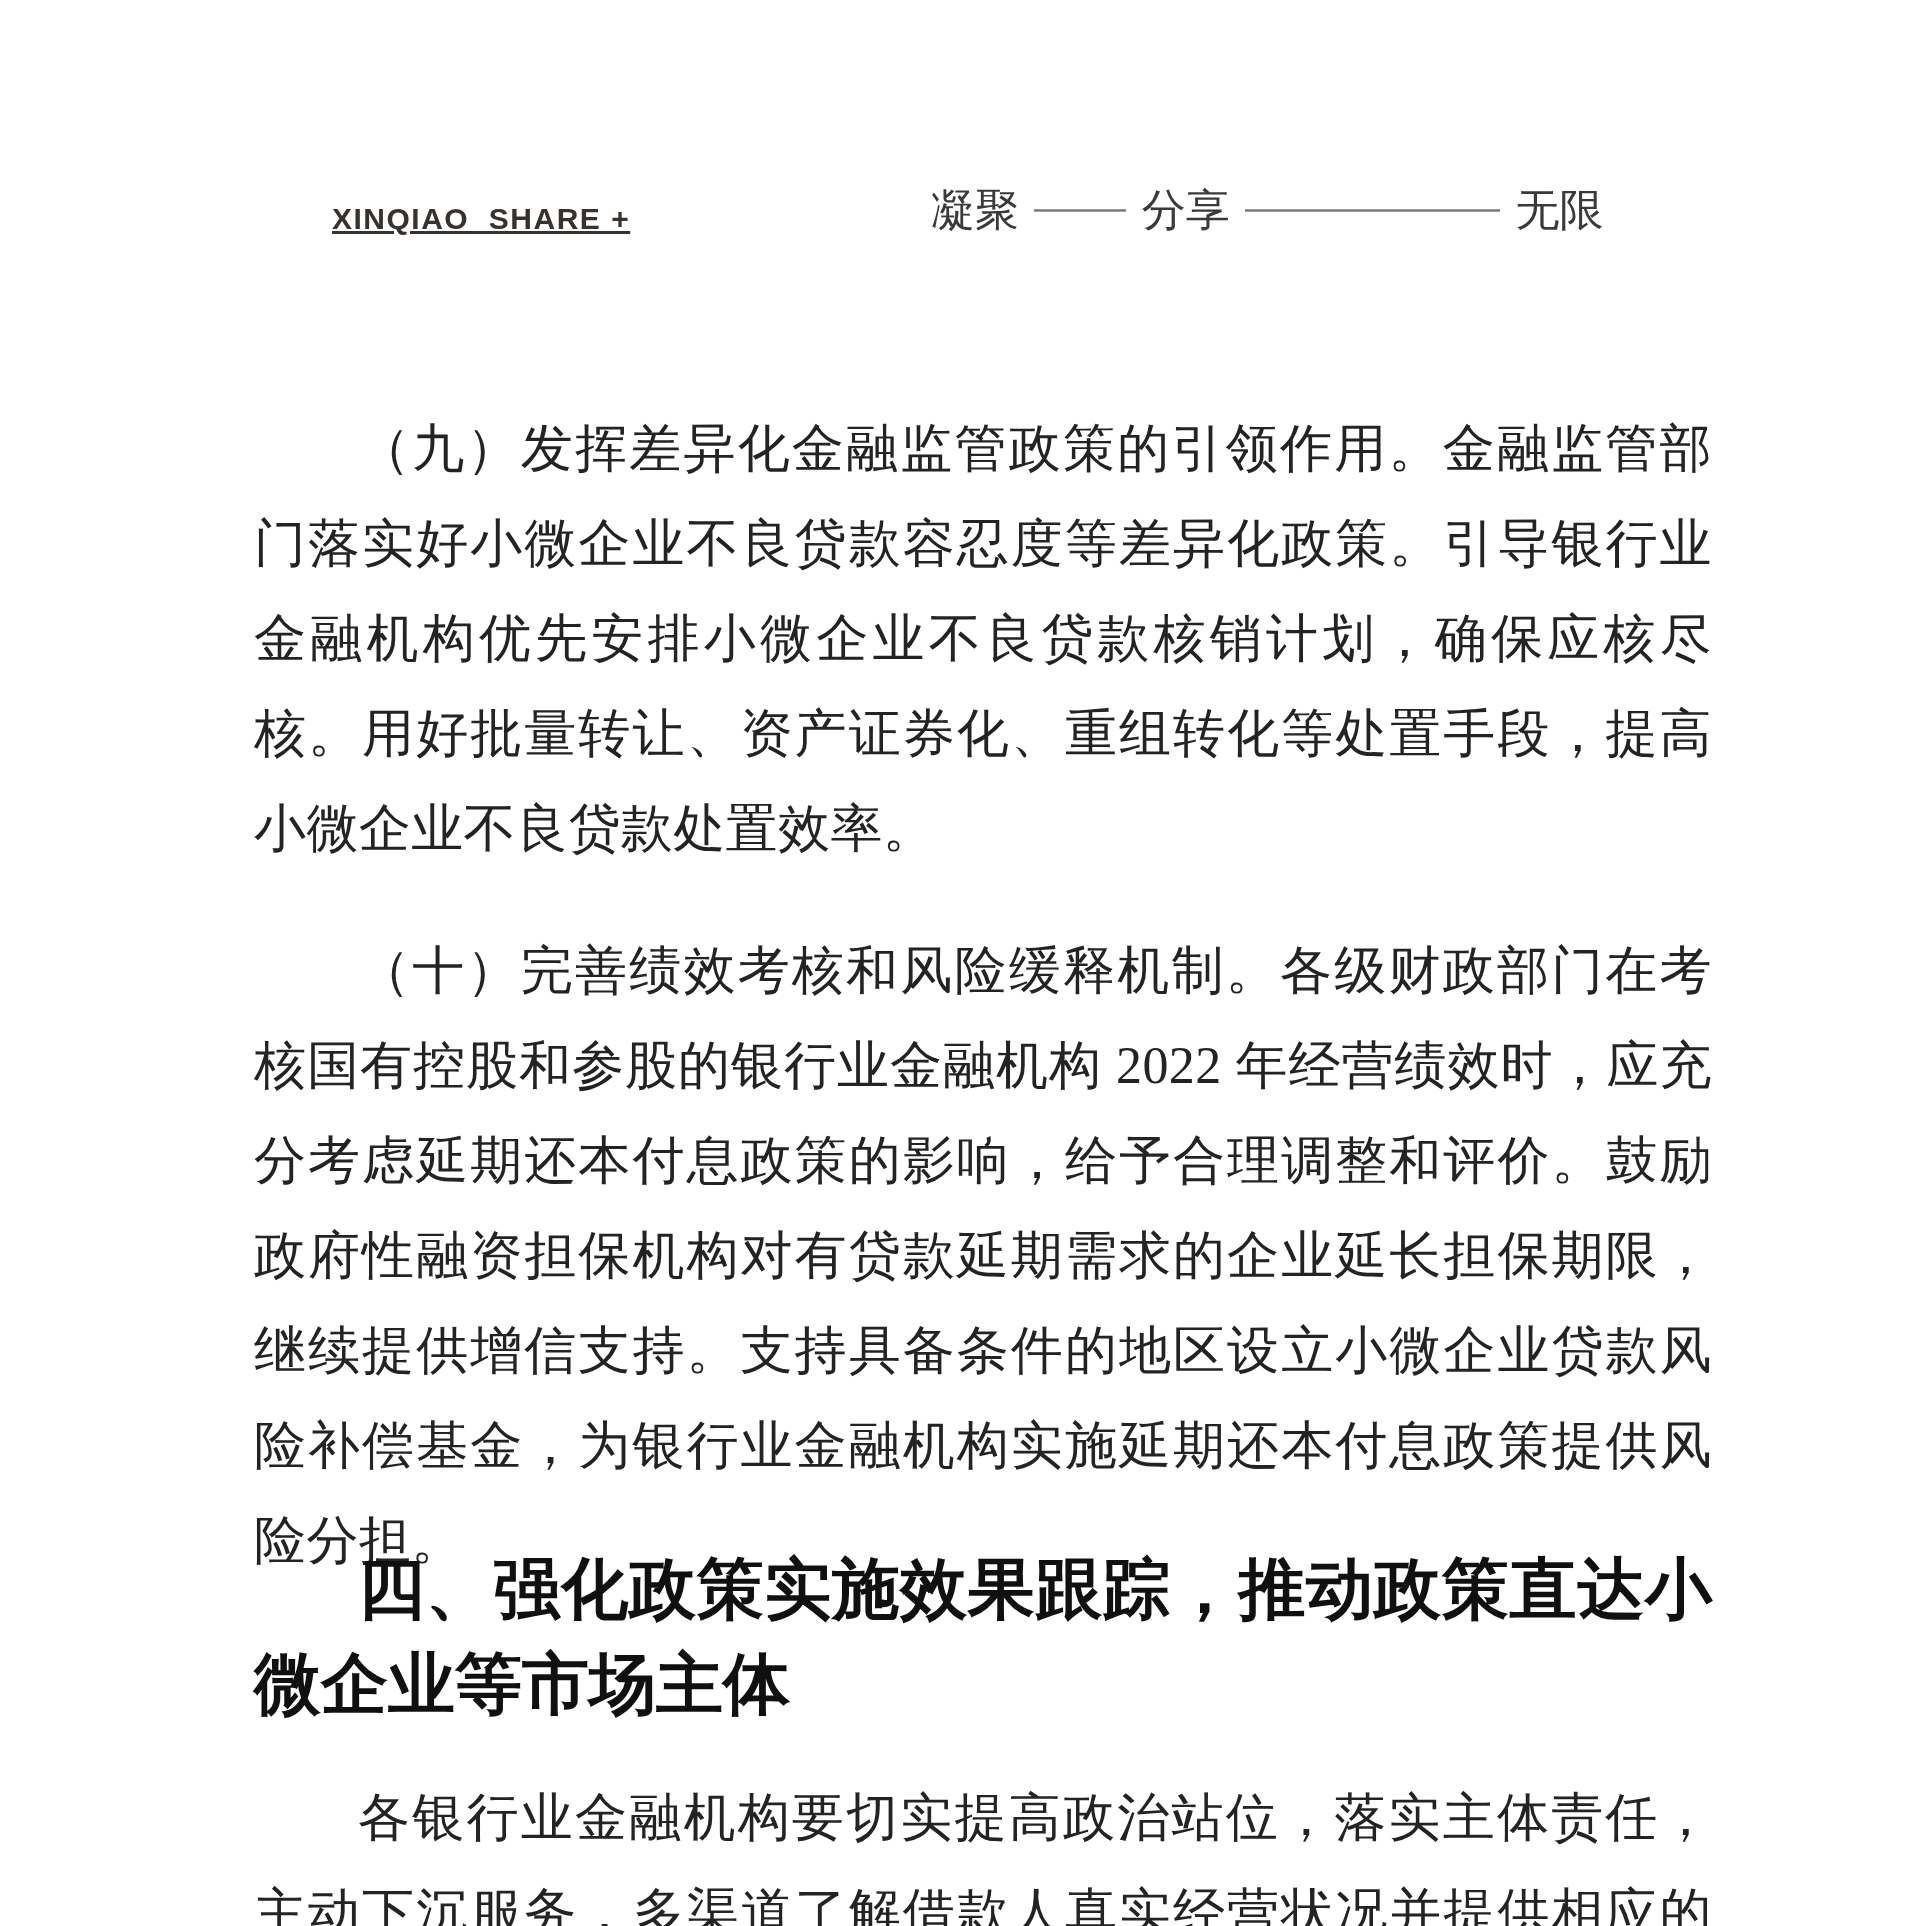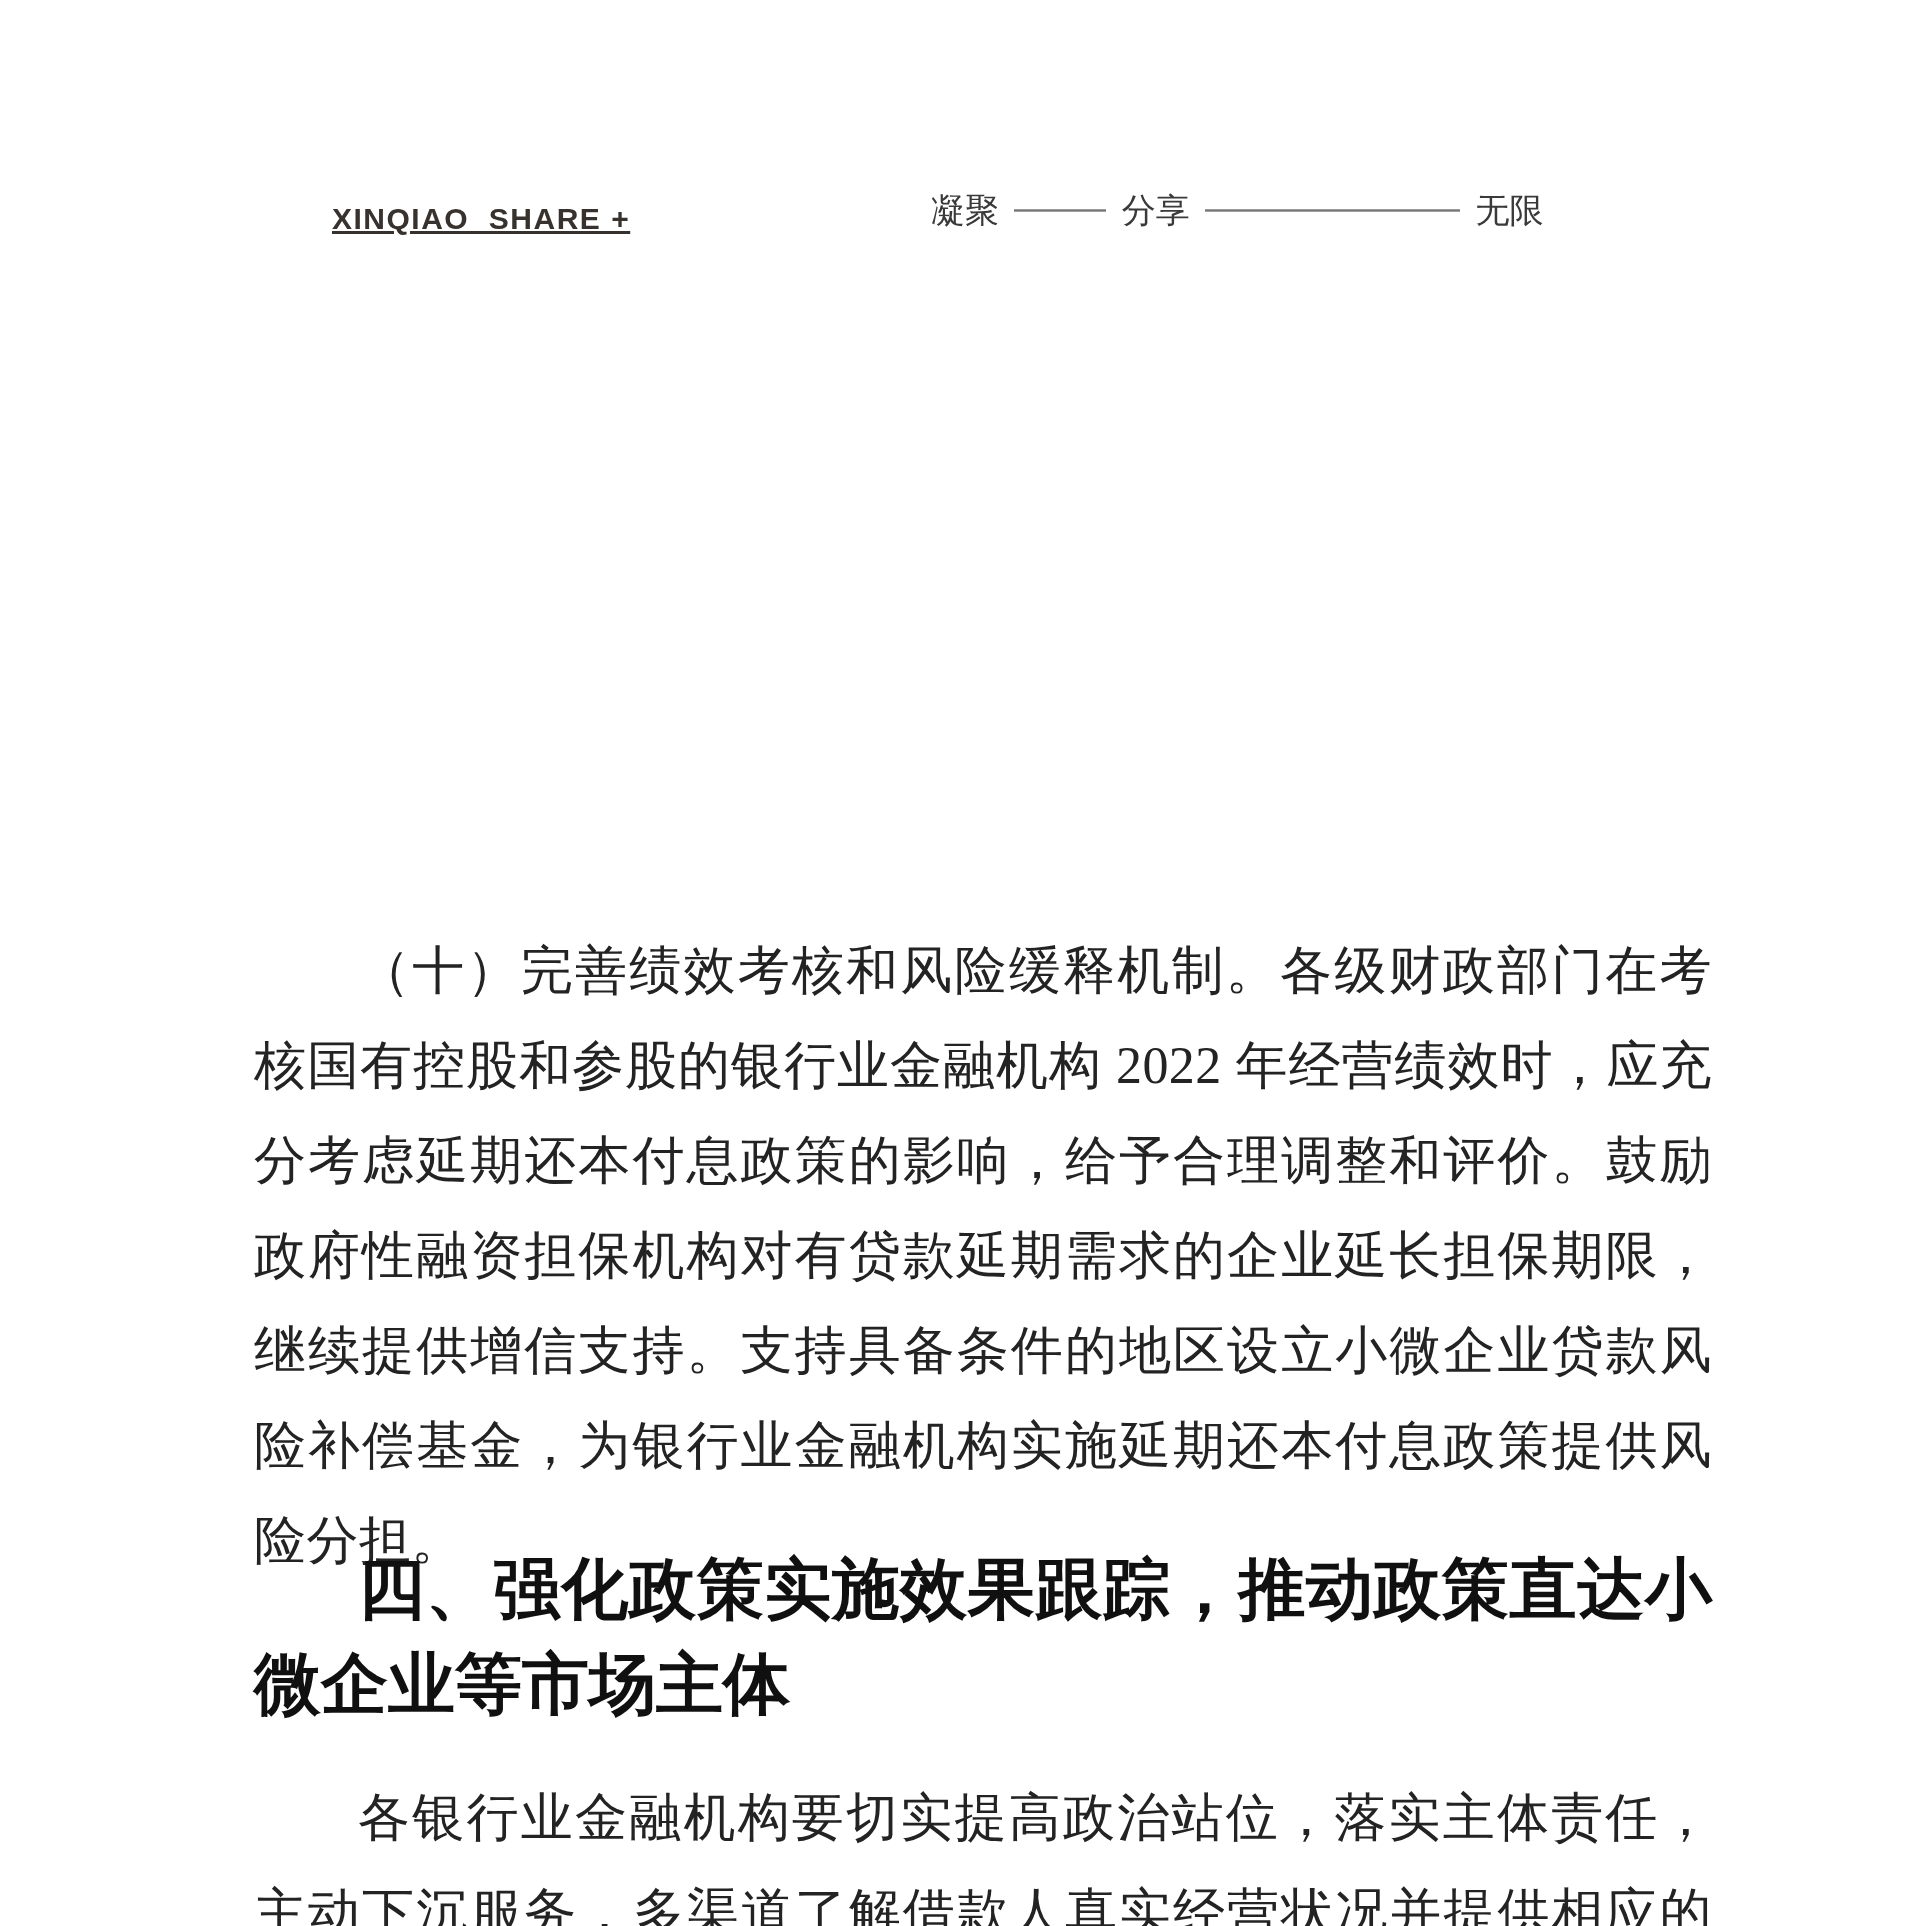--- a/index.html
+++ b/index.html
@@ -3,21 +3,21 @@
 <meta charset="utf-8">
 <style>
   html,body{margin:0;padding:0;}
   .page{position:relative;width:1911px;height:2703px;background:#ffffff;overflow:hidden;
         font-family:"Liberation Serif","DejaVu Serif",serif;color:#242424;}
 
   
   .brand{position:absolute;left:332px;top:202px;font-family:"Liberation Sans","DejaVu Sans",sans-serif;
          font-weight:700;font-size:30px;letter-spacing:1.5px;color:#37322e;white-space:pre;text-decoration:underline;}
   .slogan{position:absolute;left:931px;top:191px;height:39px;display:flex;align-items:center;gap:15.4px;
-          font-family:"Liberation Sans","DejaVu Sans",sans-serif;font-size:34px;font-weight:500;color:#3a3a3a;}
+          font-family:"Liberation Sans","DejaVu Sans",sans-serif;font-size:44px;font-weight:500;color:#3a3a3a;}
   .hline{height:2.7px;background:linear-gradient(#b5b5b5,#6f6f6f 45%,#b5b5b5);}
   .hline.short{width:92px;}
   .hline.long{width:255px;}
 
   
   .para{position:absolute;left:254px;width:1458px;font-size:52px;line-height:95px;
         text-align:justify;text-indent:104px;color:#232323;letter-spacing:0.4px;}
   .para-1{top:349px;}
   .para-2{top:871px;}
   .para-3{top:1718px;}
@@ -32,18 +32,19 @@
 
   <div class="brand">XINQIAO  SHARE +</div>
   <div class="slogan">
     <span>凝聚</span>
     <div class="hline short"></div>
     <span>分享</span>
     <div class="hline long"></div>
     <span>无限</span>
   </div>
 
+  <p class="para para-1">（九）发挥差异化金融监管政策的引领作用。金融监管部门落实好小微企业不良贷款容忍度等差异化政策。引导银行业金融机构优先安排小微企业不良贷款核销计划，确保应核尽核。用好批量转让、资产证券化、重组转化等处置手段，提高小微企业不良贷款处置效率。</p>
   <p class="para para-2">（十）完善绩效考核和风险缓释机制。各级财政部门在考核国有控股和参股的银行业金融机构 2022 年经营绩效时，应充分考虑延期还本付息政策的影响，给予合理调整和评价。鼓励政府性融资担保机构对有贷款延期需求的企业延长担保期限，继续提供增信支持。支持具备条件的地区设立小微企业贷款风险补偿基金，为银行业金融机构实施延期还本付息政策提供风险分担。</p>
   <p class="heading">四、强化政策实施效果跟踪，推动政策直达小微企业等市场主体</p>
   <p class="para para-3">各银行业金融机构要切实提高政治站位，落实主体责任，主动下沉服务，多渠道了解借款人真实经营状况并提供相应的贷款延期服务，避免盲目限贷、抽贷、断贷。充分利用营业网点、门户网站、手机 APP、微信公众号等途径进行政策宣传解读，扩大政策的知晓度和覆盖面，及时公示办理条件、所需材料、办理流程及办理时限，提高小微企业办理贷款延期的便利度。人民银行</p>
 
 </div>
 
 
 </body></html>

